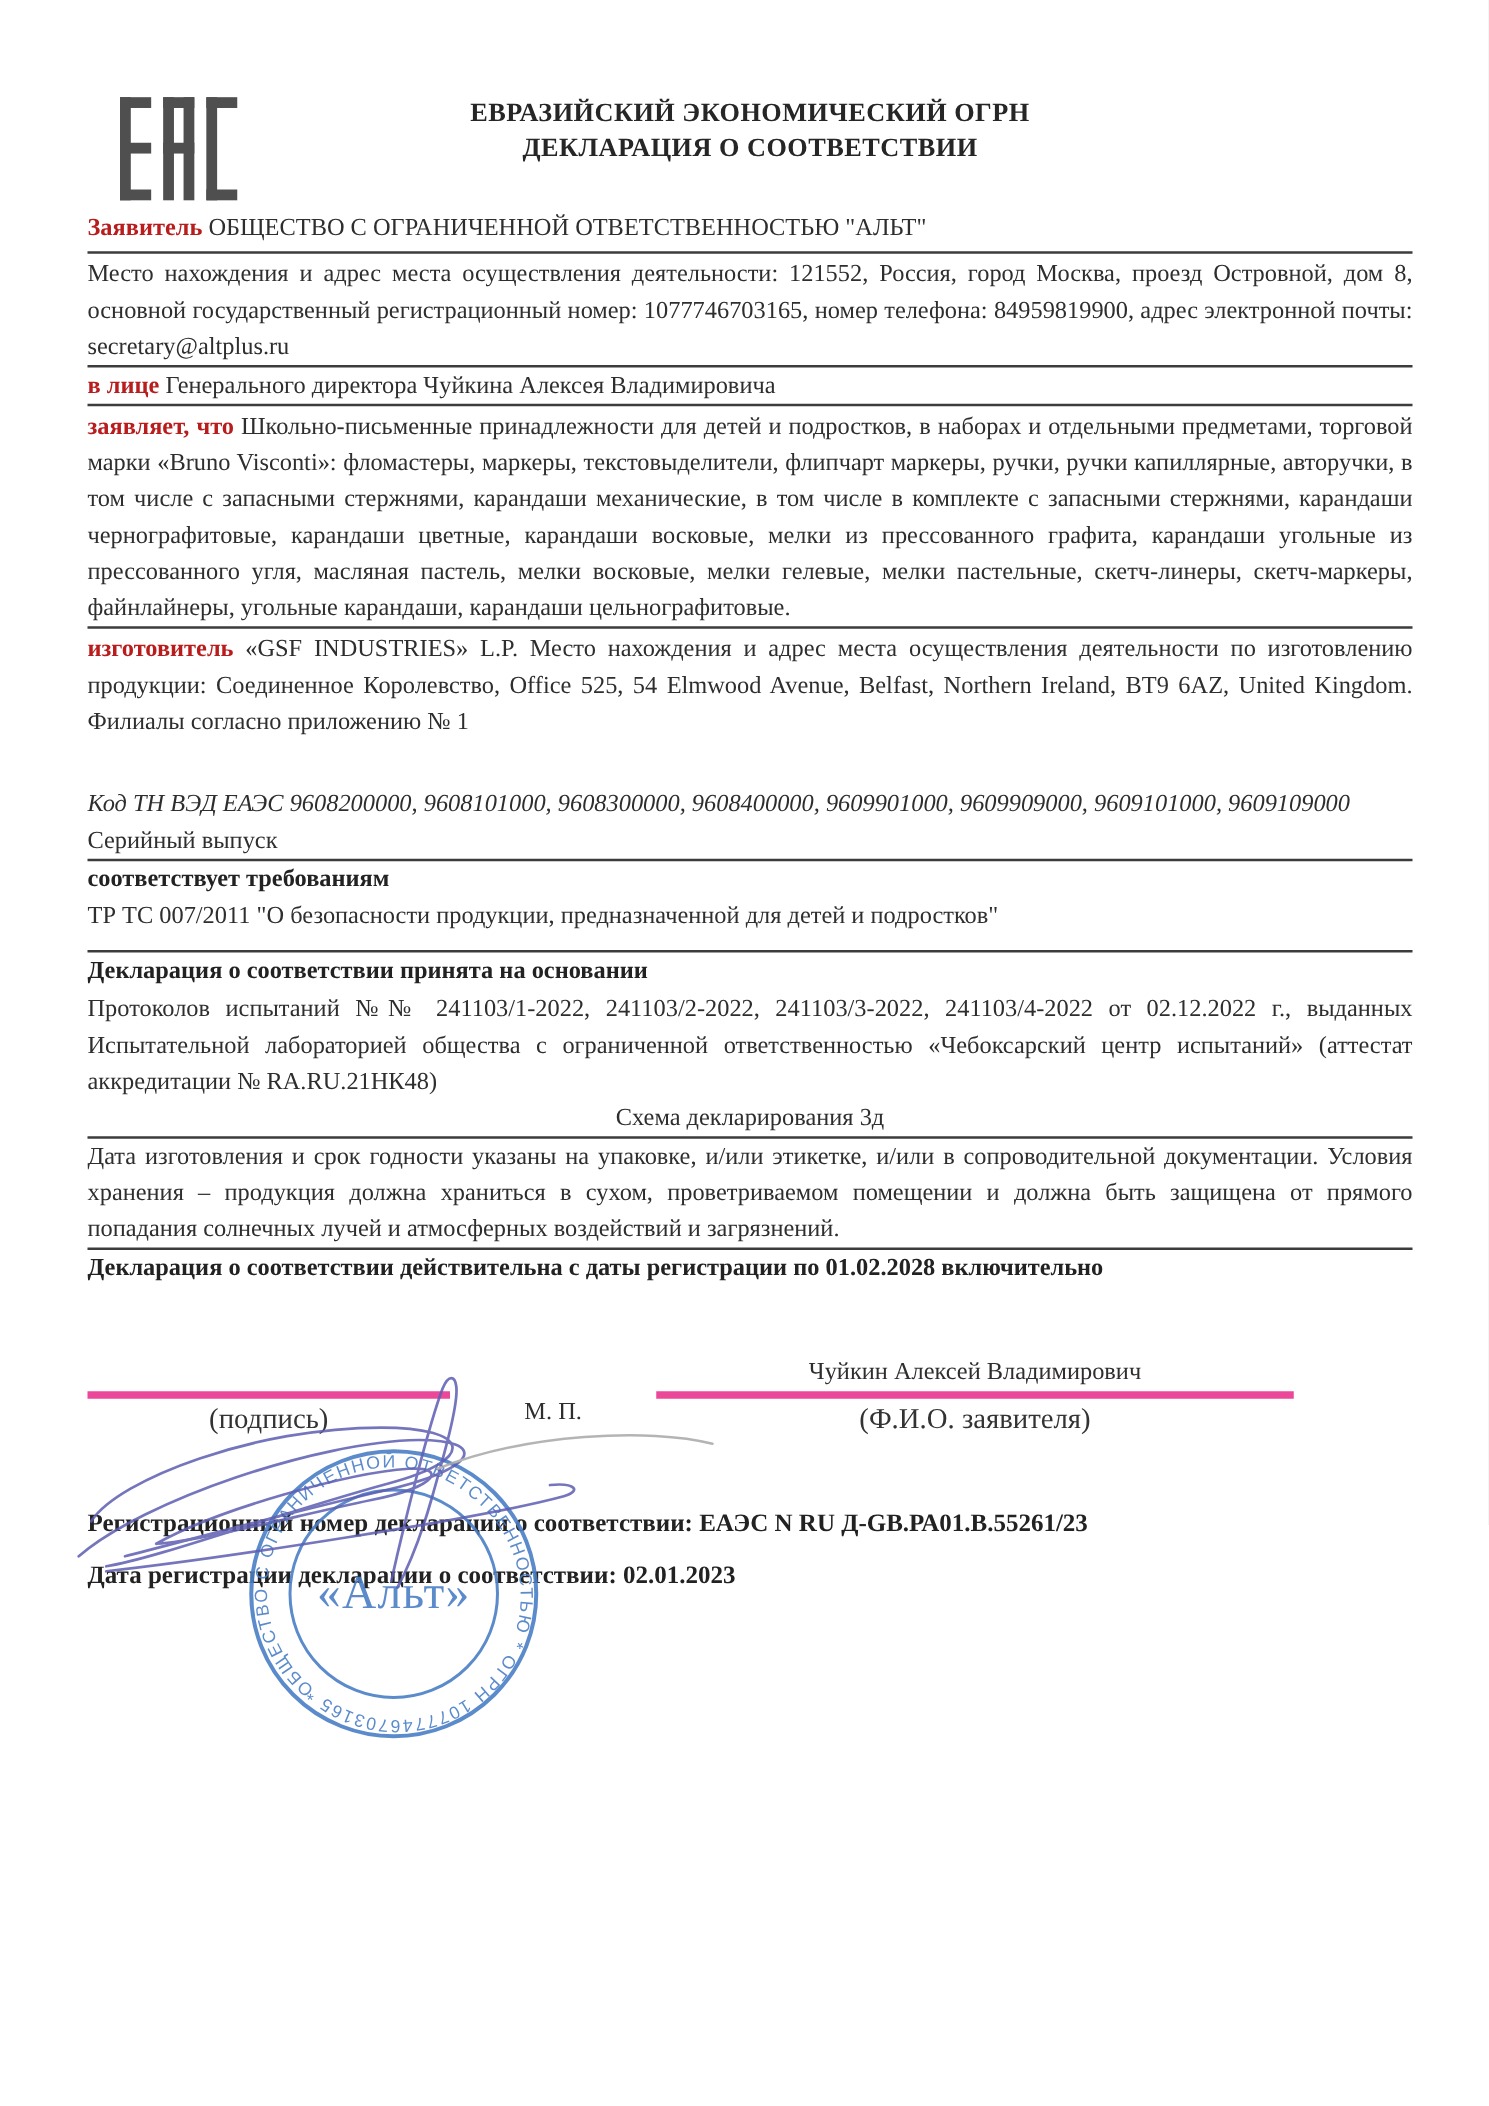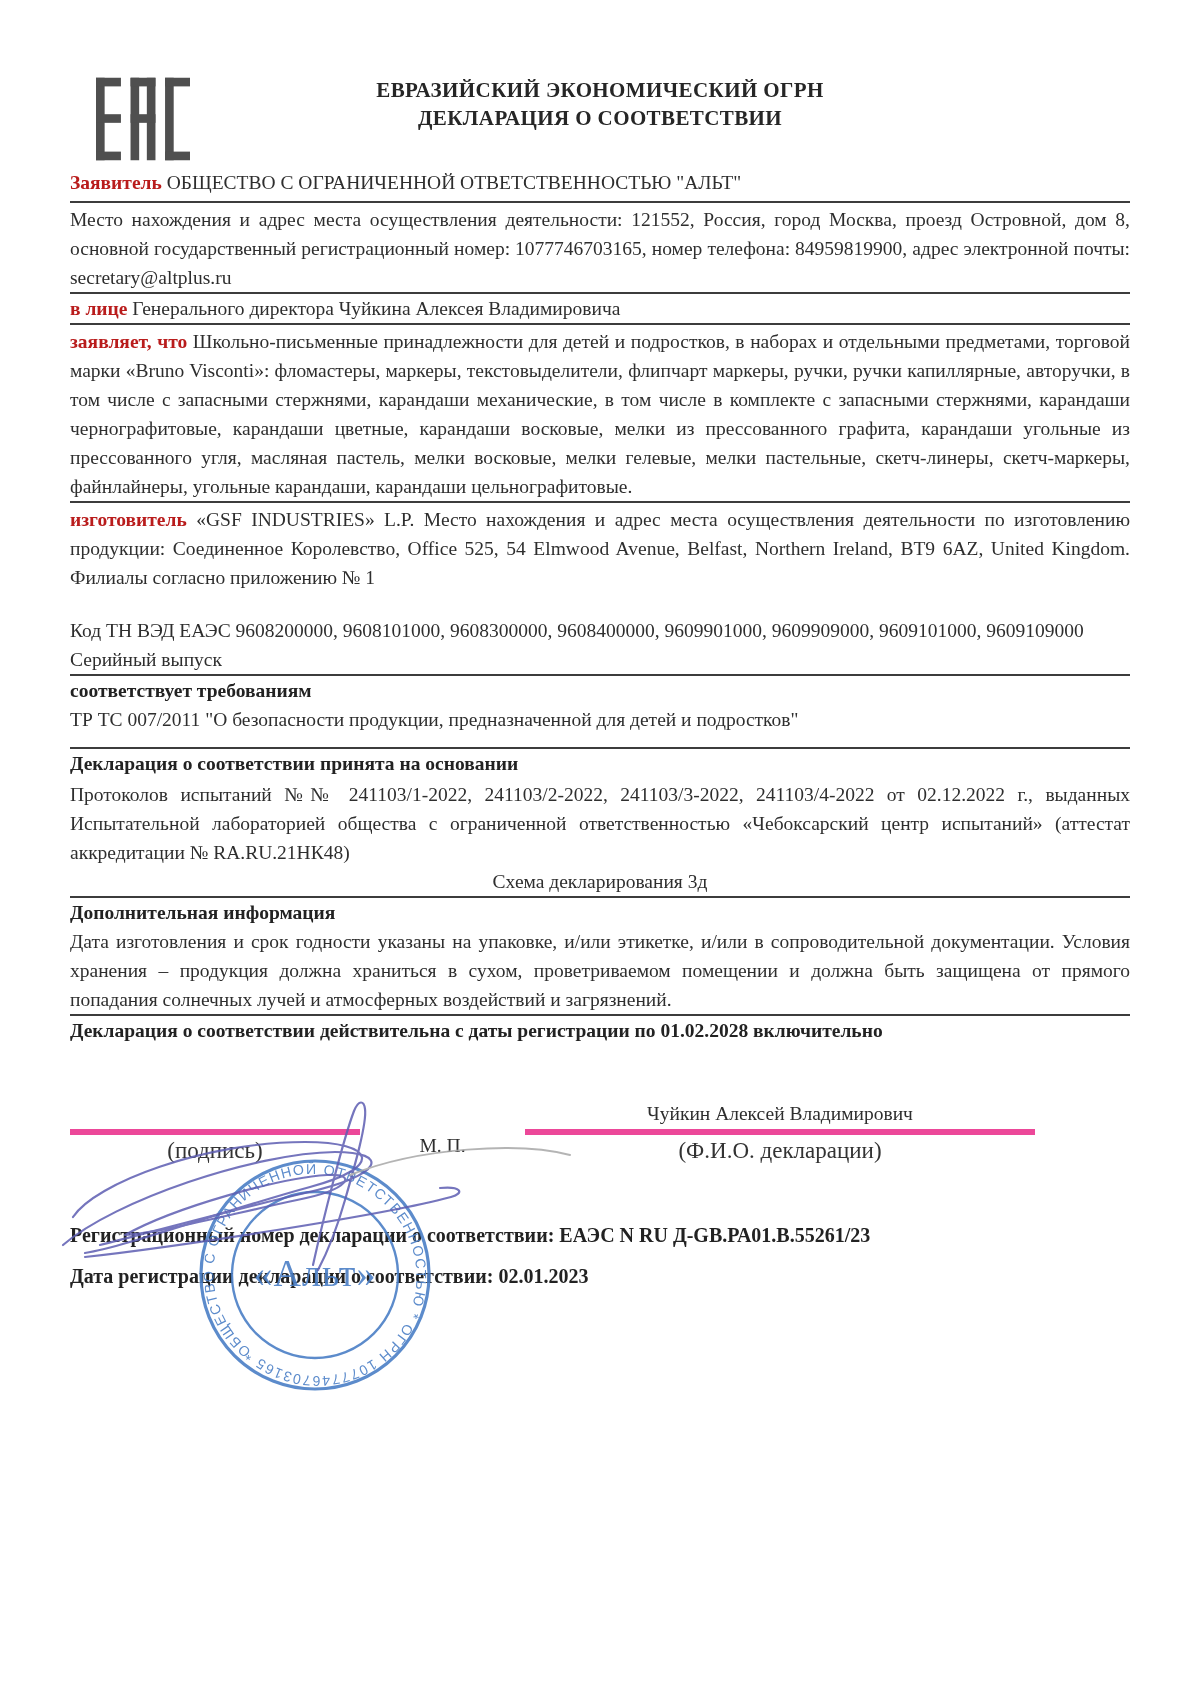--- a/index.html
+++ b/index.html
@@ -8,21 +8,21 @@
     background:#ffffff;overflow:hidden;
     font-family:"Liberation Serif", serif;color:#2e2e2e;
   }
   .content{position:absolute;left:70px;top:0;width:1060px;}
   .hdr{margin-top:76px;text-align:center;font-weight:700;font-size:21px;line-height:28px;color:#262626;letter-spacing:.4px;}
   .row{font-size:19.5px;line-height:29px;text-align:justify;}
   .lbl{font-weight:700;color:#b91c1c;}
   .boldrow{font-weight:700;color:#222;}
   .rule{border-top:2px solid #3c3c3c;height:0;line-height:0;}
   .mt4{margin-top:4px;}
-  .mt24{margin-top:24px;}
+  .mt24{margin-top:37px;font-style:italic;}
   .mt13{margin-top:13px;}
   .sigrow{display:flex;margin-top:54px;font-size:19.5px;line-height:29px;}
   .sig-left{width:290px;}
   .sig-mid{width:165px;display:flex;align-items:flex-end;justify-content:center;padding-bottom:6px;}
   .sig-right{width:510px;}
   .lineArea{height:30px;border-bottom:6px solid #ec4899;text-align:center;}
   .caption{text-align:center;line-height:31px;font-size:23px;color:#333;}
   .reg{margin-top:56px;font-weight:700;font-size:20px;line-height:27px;color:#222;}
   .regdate{margin-top:14px;font-weight:700;font-size:20px;line-height:27px;color:#222;}
   .eac-logo{position:absolute;left:96px;top:76px;}
@@ -92,35 +92,34 @@
 
     <div class="row boldrow">соответствует требованиям</div>
     <div class="row">ТР ТС 007/2011 "О безопасности продукции, предназначенной для детей и подростков"</div>
     <div class="rule mt13"></div>
 
     <div class="row boldrow">Декларация о соответствии принята на основании</div>
     <div class="row" style="padding-top:2px">Протоколов испытаний №№ 241103/1-2022, 241103/2-2022, 241103/3-2022, 241103/4-2022 от 02.12.2022 г., выданных Испытательной лабораторией общества с ограниченной ответственностью «Чебоксарский центр испытаний» (аттестат аккредитации № RA.RU.21НК48)</div>
     <div class="row" style="text-align:center">Схема декларирования 3д</div>
     <div class="rule"></div>
 
-    <div class="row boldrow">Дополнительная информация</div>
     <div class="row">Дата изготовления и срок годности указаны на упаковке, и/или этикетке, и/или в сопроводительной документации. Условия хранения – продукция должна храниться в сухом, проветриваемом помещении и должна быть защищена от прямого попадания солнечных лучей и атмосферных воздействий и загрязнений.</div>
     <div class="rule"></div>
 
     <div class="row boldrow">Декларация о соответствии действительна с даты регистрации по 01.02.2028 включительно</div>
 
     <div class="sigrow">
       <div class="sig-left">
         <div class="lineArea"></div>
         <div class="caption">(подпись)</div>
       </div>
       <div class="sig-mid">М. П.</div>
       <div class="sig-right">
         <div class="lineArea">Чуйкин Алексей Владимирович</div>
-        <div class="caption">(Ф.И.О. декларации)</div>
+        <div class="caption">(Ф.И.О. заявителя)</div>
       </div>
     </div>
 
     <div class="reg">
       <span>Регистрационный номер декларации о соответствии:</span>
       <span>ЕАЭС N RU Д-GB.РА01.В.55261/23</span>
     </div>
     <div class="regdate">
       <span>Дата регистрации декларации о соответствии:</span>
       <span>02.01.2023</span>

